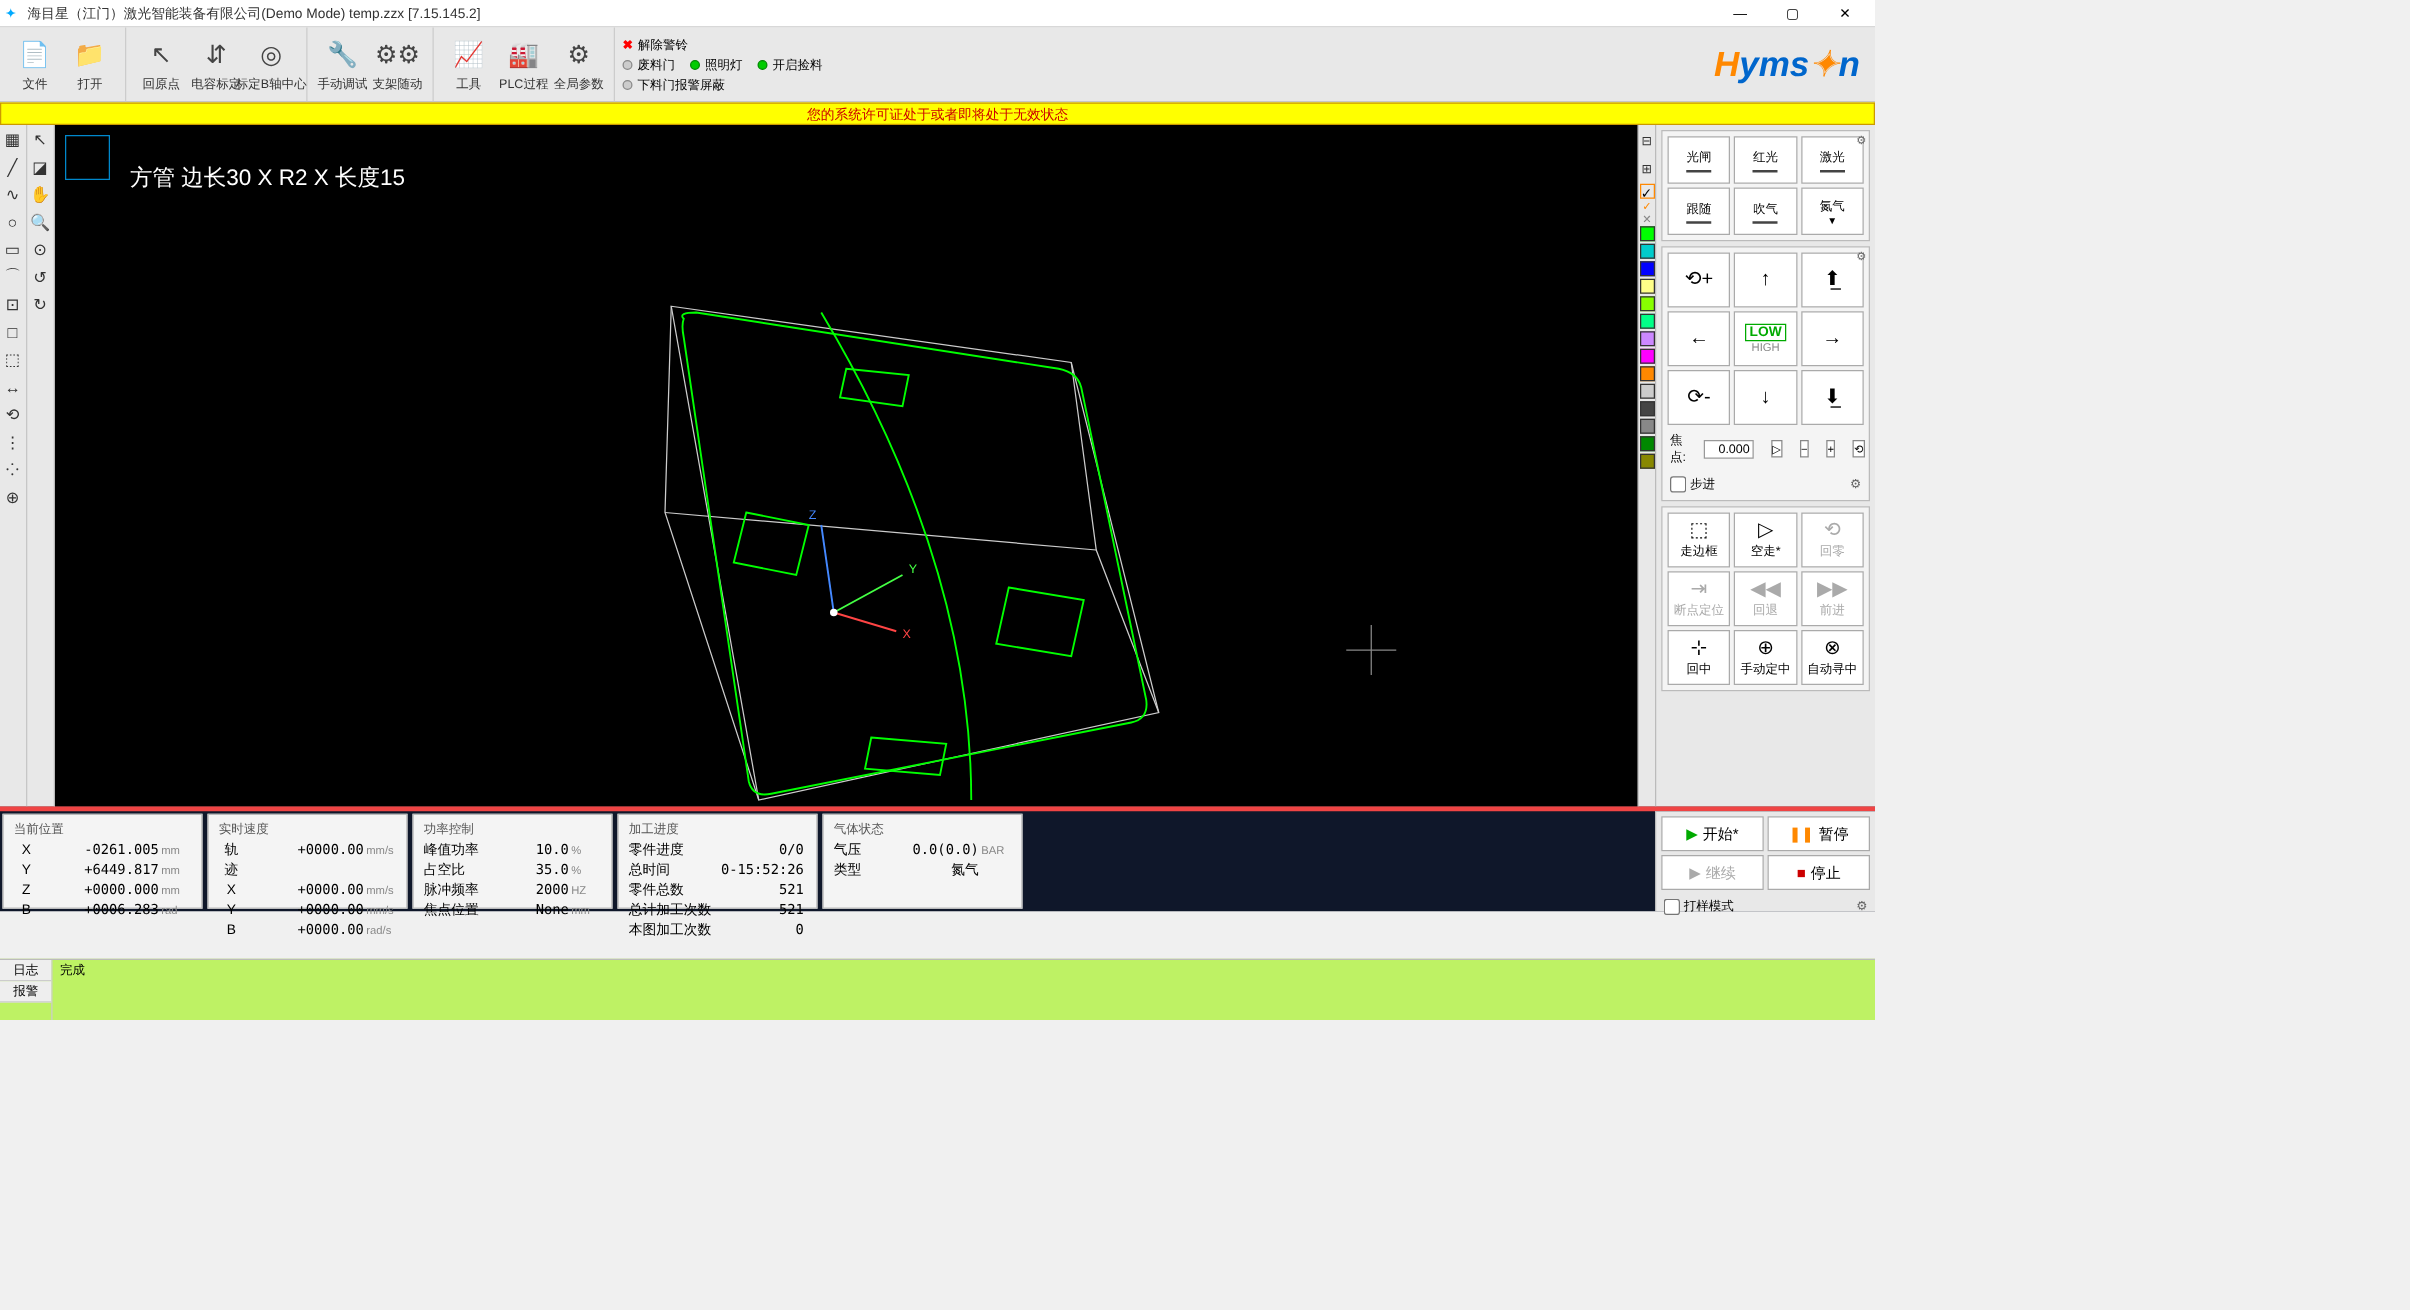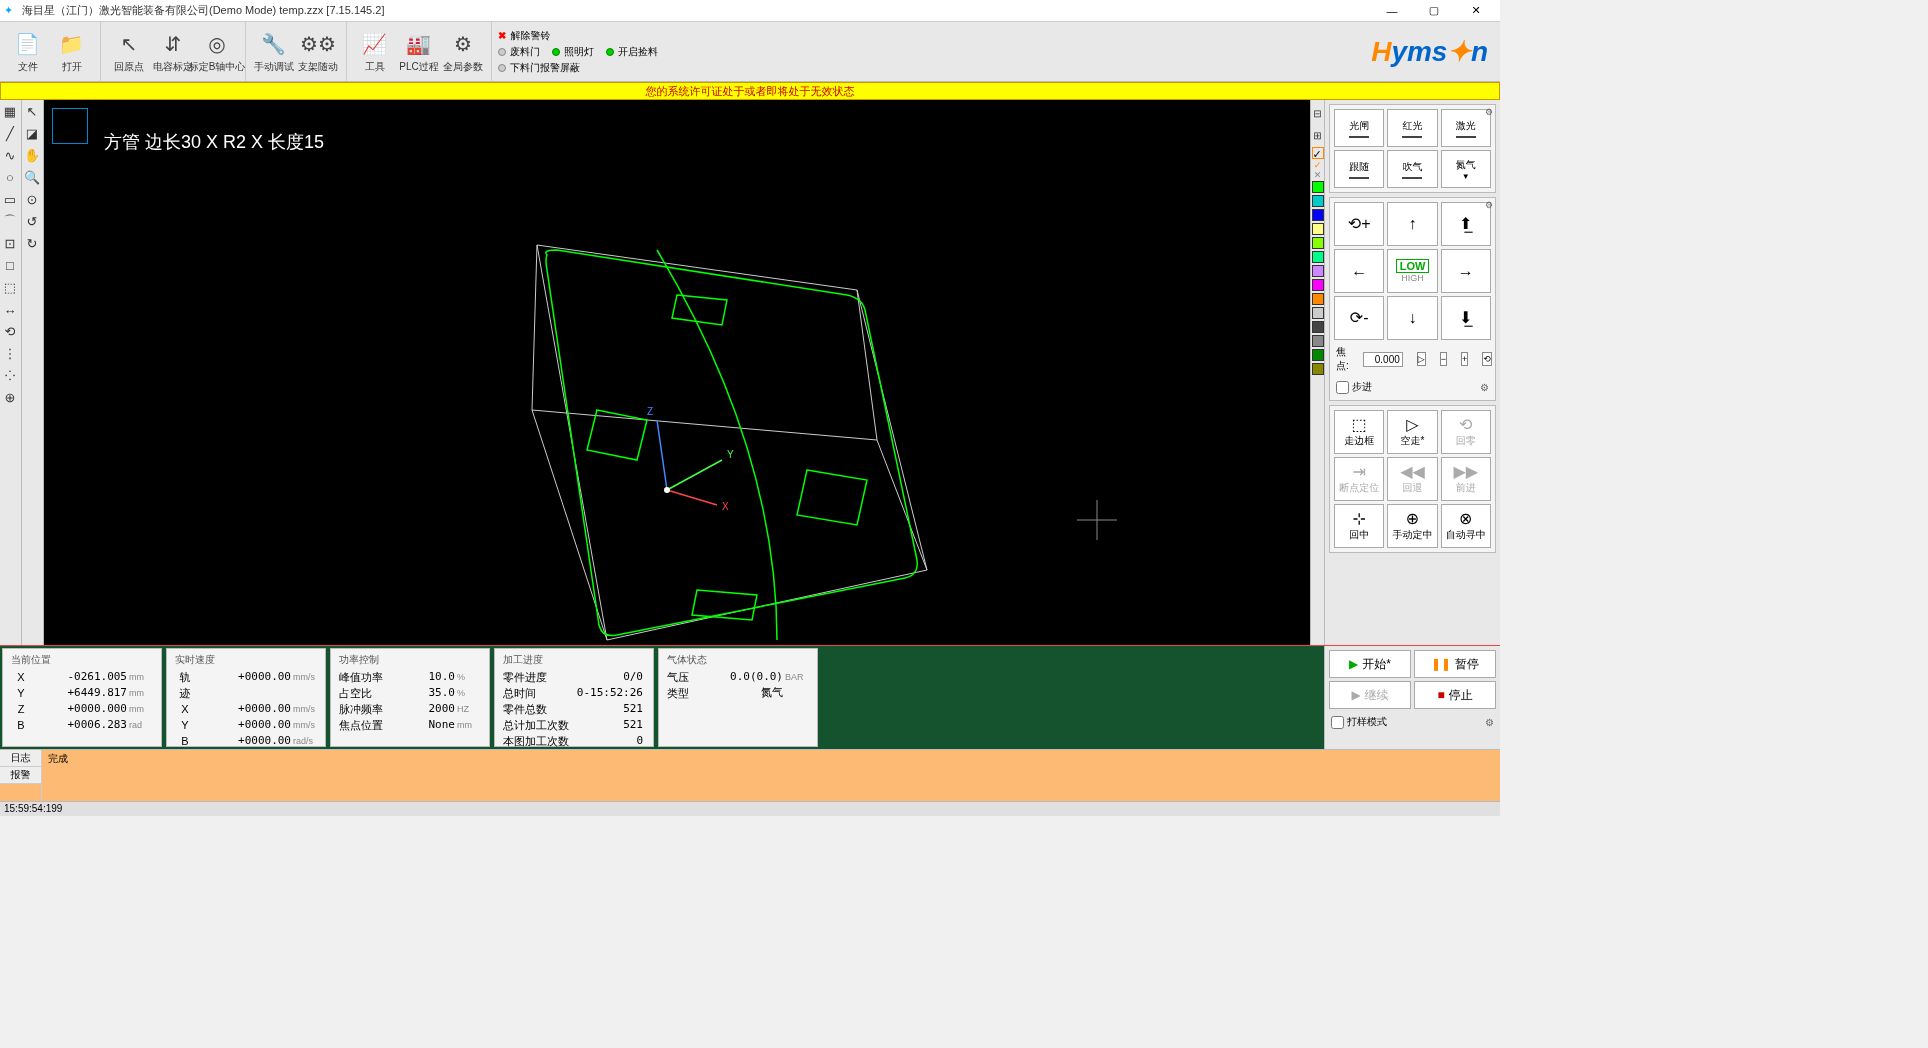--- a/index.html
+++ b/index.html
@@ -55,21 +55,21 @@
 .pbtn .picon { font-size: 16px; line-height: 1; }
 .pbtn .ptxt { font-size: 10px; margin-top: 1px; }
 .pbtn.disabled { color: #aaa; }
 .gear-corner { position: absolute; right: 2px; top: 2px; font-size: 9px; color: #666; }
 .focus-row { display: flex; align-items: center; gap: 14px; font-size: 10px; padding: 2px; }
 .focus-row input { width: 40px; font-size: 10px; border: 1px solid #999; text-align: right; padding: 1px 2px; }
 .smallbtn { width: 14px; height: 14px; border: 1px solid #888; background: #fff; font-size: 9px; display: flex; align-items: center; justify-content: center; }
 .step-row { display: flex; align-items: center; gap: 3px; font-size: 10px; padding: 2px; }
 
 
-.bottom { display: flex; height: 104px; background: #14532d; border-top: 1px solid #ef4444; }
+.bottom { display: flex; height: 84px; background: #0f172a; border-top: 4px solid #ef4444; }
 .bpanel { border: 1px solid #bbb; margin: 2px; padding: 4px 8px; background: #f4f4f4; }
 .bpanel .btitle { font-size: 10px; color: #555; margin-bottom: 2px; }
 .brow { display: flex; justify-content: space-between; font-size: 11px; line-height: 16px; }
 .brow .blabel { width: 20px; text-align: center; }
 .brow .bval { font-family: "Consolas", monospace; text-align: right; flex: 1; margin-right: 2px; }
 .brow .bunit { font-size: 9px; color: #888; width: 24px; }
 .bpanel.pos { width: 160px; }
 .bpanel.speed { width: 160px; }
 .bpanel.power { width: 160px; }
 .bpanel.prog { width: 160px; }
@@ -78,21 +78,21 @@
 
 .rpanel-bottom { width: 176px; background: #e8e8e8; border-left: 1px solid #bbb; padding: 4px; }
 .runbtns { display: grid; grid-template-columns: 1fr 1fr; gap: 3px; }
 .runbtn { height: 28px; background: #fff; border: 1px solid #aaa; display: flex; align-items: center; justify-content: center; font-size: 12px; gap: 4px; }
 .runbtn .tri-g { color: #00aa00; }
 .runbtn .pause { color: #ff8800; }
 .runbtn .stop { color: #cc0000; }
 .runbtn.disabled { color: #aaa; }
 
 
-.logarea { height: 52px; display: flex; background: #fdba74; border-top: 1px solid #bbb; font-size: 10px; }
+.logarea { height: 52px; display: flex; background: #bef264; border-top: 1px solid #bbb; font-size: 10px; margin-top: 38px; }
 .logtabs { width: 42px; display: flex; flex-direction: column; border-right: 1px solid #ccc; }
 .logtab { height: 17px; display: flex; align-items: center; justify-content: center; border-bottom: 1px solid #ccc; background: #eee; }
 .logcontent { flex: 1; padding: 2px 6px; line-height: 14px; }
 .logline .ts { color: #666; }
 .logline .msg { color: #0066cc; }
 
 
 .footer { height: 32px; background: #e0e0e0; font-size: 10px; padding: 1px 4px; border-top: 1px solid #bbb; }
 
 svg { display: block; }

